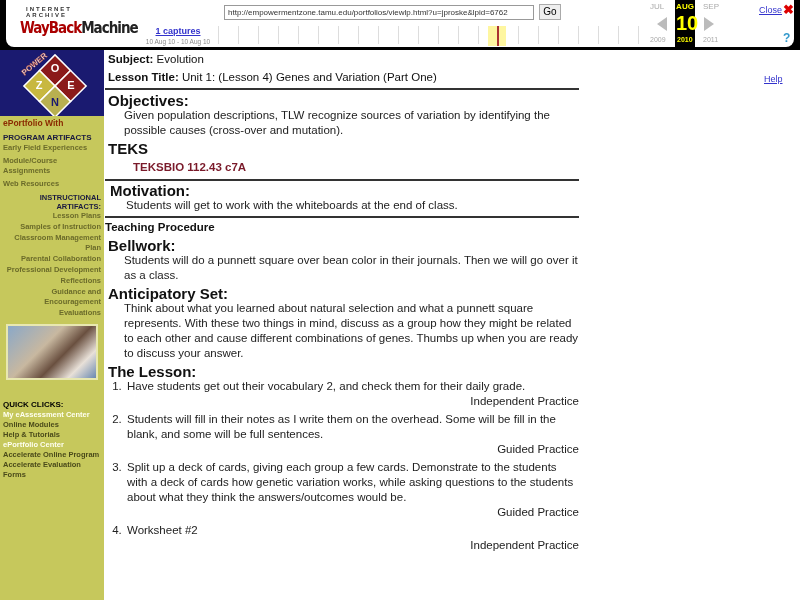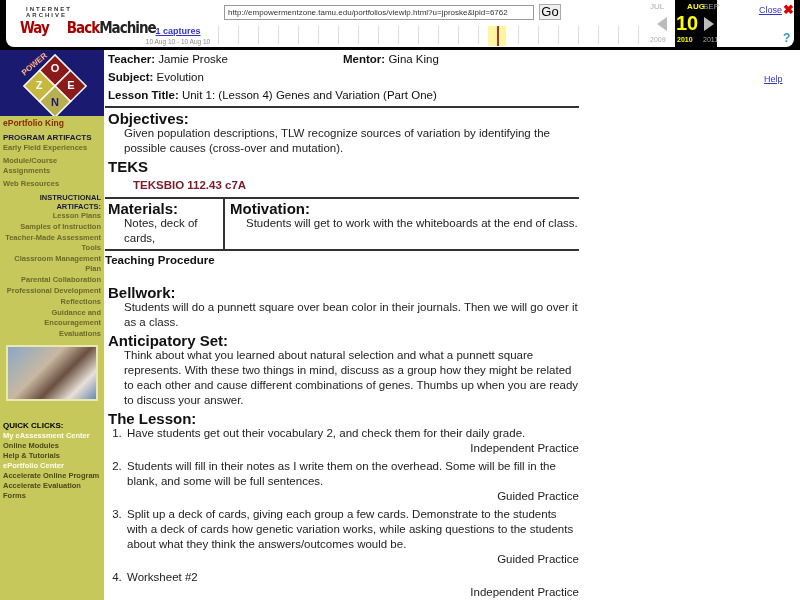--- a/index.html
+++ b/index.html
@@ -5,34 +5,34 @@
   * { box-sizing: border-box; margin: 0; padding: 0; }
   html, body { width: 800px; height: 600px; overflow: hidden; background: #ffffff; font-family: "Liberation Sans", sans-serif; }
 
   
   #wb { position: absolute; left: 0; top: 0; width: 800px; height: 50px; background: #000; }
   #wb-inner { position: absolute; left: 6px; top: 0; width: 788px; height: 47px; background: #fff; border-radius: 0 0 8px 8px; }
   #wb-logo { position: absolute; left: 14px; top: 6px; width: 90px; height: 32px; }
   #wb-logo .ia { font-size: 6px; letter-spacing: 2px; color: #333; font-weight: bold; text-align: left; padding-left: 6px; }
   #wb-logo .wm { margin-top: 2px; font-family: "DejaVu Sans Condensed", "DejaVu Sans", sans-serif; font-weight: bold; font-size: 15px; letter-spacing: -1px; line-height: 16px; }
   #wb-logo .wm .way { color: #a00; }
-  #wb-logo .wm .back { color: #a00; padding-left: 18px; }
+  #wb-logo .wm .back { color: #a00; }
   #wb-logo .wm .mach { color: #222; }
   #wb-caps { position: absolute; left: 134px; top: 26px; width: 76px; text-align: center; }
   #wb-caps a { font-size: 9px; color: #33c; text-decoration: underline; font-weight: bold; display: block; }
   #wb-caps .range { font-size: 6.5px; color: #888; display: block; margin-top: 2px; }
   #wb-url { position: absolute; left: 218px; top: 5px; width: 310px; height: 15px; border: 1px solid #999; background: #fff; font-size: 8px; color: #333; padding: 2px 3px; white-space: nowrap; overflow: hidden; }
-  #wb-go { position: absolute; left: 533px; top: 4px; width: 22px; height: 16px; border: 1px solid #aaa; background: #eee; font-size: 13px; text-align: center; line-height: 14px; }
+  #wb-go { position: absolute; left: 533px; top: 4px; width: 22px; height: 16px; border: 1px solid #aaa; background: #eee; font-size: 10px; text-align: center; line-height: 14px; }
   #wb-timeline { position: absolute; left: 212px; top: 24px; width: 424px; height: 22px; }
   .tick { position: absolute; top: 2px; width: 1px; height: 18px; background: #ddd; }
   #tl-hi { position: absolute; left: 270px; top: 2px; width: 18px; height: 20px; background: #fef6a0; }
   #tl-bar { position: absolute; left: 279px; top: 2px; width: 2px; height: 20px; background: #a33; }
   #wb-cal { position: absolute; left: 640px; top: 0; width: 85px; height: 47px; }
   .mon { position: absolute; top: 2px; font-size: 8px; color: #aaa; }
-  .mon.cur { background: #000; color: #ff0; font-weight: bold; width: 42px; text-align: center; height: 47px; padding-top: 2px; }
+  .mon.cur { background: #000; color: #ff0; font-weight: bold; width: 20px; text-align: center; height: 47px; padding-top: 2px; }
   .yr { position: absolute; top: 36px; font-size: 7px; color: #aaa; }
   .yr.cur { color: #ff0; font-weight: bold; }
   #cal-day { position: absolute; left: 29px; top: 12px; width: 24px; text-align: center; font-size: 20px; font-weight: bold; color: #ff0; }
   .arrow { position: absolute; top: 17px; width: 0; height: 0; border-top: 7px solid transparent; border-bottom: 7px solid transparent; }
   .arrow.l { left: 11px; border-right: 10px solid #bbb; }
   .arrow.r { left: 58px; border-left: 10px solid #bbb; }
   #wb-close { position: absolute; left: 753px; top: 5px; font-size: 9px; color: #33c; text-decoration: underline; }
   #wb-close-x { position: absolute; left: 777px; top: 2px; font-size: 13px; color: #d00; font-weight: bold; }
   #wb-help { position: absolute; left: 758px; top: 34px; font-size: 9px; color: #33c; text-decoration: underline; margin-top: 40px; }
   #wb-help-q { position: absolute; left: 777px; top: 31px; font-size: 12px; color: #39c; font-weight: bold; }
@@ -142,78 +142,69 @@
         <text x="55" y="22" font-family="Liberation Sans, sans-serif" font-weight="bold" font-size="11" fill="#fff" text-anchor="middle">O</text>
         <text x="39" y="39" font-family="Liberation Sans, sans-serif" font-weight="bold" font-size="11" fill="#fff" text-anchor="middle">Z</text>
         <text x="71" y="39" font-family="Liberation Sans, sans-serif" font-weight="bold" font-size="11" fill="#fff" text-anchor="middle">E</text>
         <text x="55" y="56" font-family="Liberation Sans, sans-serif" font-weight="bold" font-size="11" fill="#1a1a70" text-anchor="middle">N</text>
         <g transform="translate(36,16) rotate(-40)">
           <text x="0" y="0" font-family="Liberation Sans, sans-serif" font-weight="bold" font-size="8" fill="#fff" stroke="#a03020" stroke-width="0.4" text-anchor="middle">POWER</text>
         </g>
       </svg>
     </div>
     <div id="sb-nav">
-      <div class="sb-home">ePortfolio King</div>
+      <div class="sb-home">ePortfolio With</div>
       <div class="sb-head">PROGRAM ARTIFACTS</div>
       <div class="sb-link">Early Field Experiences</div>
       <div class="sb-gap"></div>
       <div class="sb-link">Module/Course Assignments</div>
       <div class="sb-gap"></div>
       <div class="sb-link">Web Resources</div>
       <div class="sb-ia-head"><span>INSTRUCTIONAL</span><br><span>ARTIFACTS:</span></div>
       <div class="sb-r">Lesson Plans</div>
       <div class="sb-r">Samples of Instruction</div>
-      <div class="sb-r">Teacher-Made Assessment Tools</div>
       <div class="sb-r">Classroom Management Plan</div>
       <div class="sb-r">Parental Collaboration</div>
       <div class="sb-r">Professional Development</div>
       <div class="sb-r">Reflections</div>
       <div class="sb-r">Guidance and Encouragement</div>
       <div class="sb-r">Evaluations</div>
       <div id="sb-photo"></div>
       <div class="sb-qc">QUICK CLICKS:</div>
       <div class="sb-q w">My eAssessment Center</div>
       <div class="sb-q">Online Modules</div>
       <div class="sb-q">Help &amp; Tutorials</div>
       <div class="sb-q w">ePortfolio Center</div>
       <div class="sb-q">Accelerate Online Program</div>
       <div class="sb-q">Accelerate Evaluation Forms</div>
     </div>
   </div>
 
   <div id="main">
     <div class="row">
-      <b>Teacher:</b> <span>Jamie Proske</span>
-      <span class="mentor"><b>Mentor:</b> <span>Gina King</span></span>
-    </div>
-    <div class="row">
       <b>Subject:</b> <span>Evolution</span>
     </div>
     <div class="row">
       <b>Lesson Title:</b> <span>Unit 1: (Lesson 4) Genes and Variation (Part One)</span>
     </div>
     <div class="rule"></div>
     <div class="h" style="margin-top:3px">Objectives:</div>
     <div class="t">Given population descriptions, TLW recognize sources of variation by identifying the possible causes (cross-over and mutation).</div>
     <div class="h" style="margin-top:3px">TEKS</div>
     <div class="teks">TEKSBIO 112.43 c7A</div>
 
     <div id="mm">
-      <div class="c1">
-        <div class="h">Materials:</div>
-        <div class="t" style="width:110px">Notes, deck of cards,</div>
-      </div>
       <div class="c2">
         <div class="h">Motivation:</div>
         <div class="t">Students will get to work with the whiteboards at the end of class.</div>
       </div>
     </div>
 
     <div class="center-h">Teaching Procedure</div>
-    <div class="h" style="margin-top:16px">Bellwork:</div>
+    <div class="h" style="margin-top:2px">Bellwork:</div>
     <div class="t">Students will do a punnett square over bean color in their journals. Then we will go over it as a class.</div>
     <div class="h" style="margin-top:3px">Anticipatory Set:</div>
     <div class="t">Think about what you learned about natural selection and what a punnett square represents. With these two things in mind, discuss as a group how they might be related to each other and cause different combinations of genes. Thumbs up when you are ready to discuss your answer.</div>
     <div class="h" style="margin-top:3px">The Lesson:</div>
     <ol>
       <li><span>Have students get out their vocabulary 2, and check them for their daily grade.</span><span class="pr">Independent Practice</span></li>
       <li><span>Students will fill in their notes as I write them on the overhead. Some will be fill in the blank, and some will be full sentences.</span><span class="pr">Guided Practice</span></li>
       <li><span>Split up a deck of cards, giving each group a few cards. Demonstrate to the students with a deck of cards how genetic variation works, while asking questions to the students about what they think the answers/outcomes would be.</span><span class="pr">Guided Practice</span></li>
       <li><span>Worksheet #2</span><span class="pr">Independent Practice</span></li>
     </ol>

